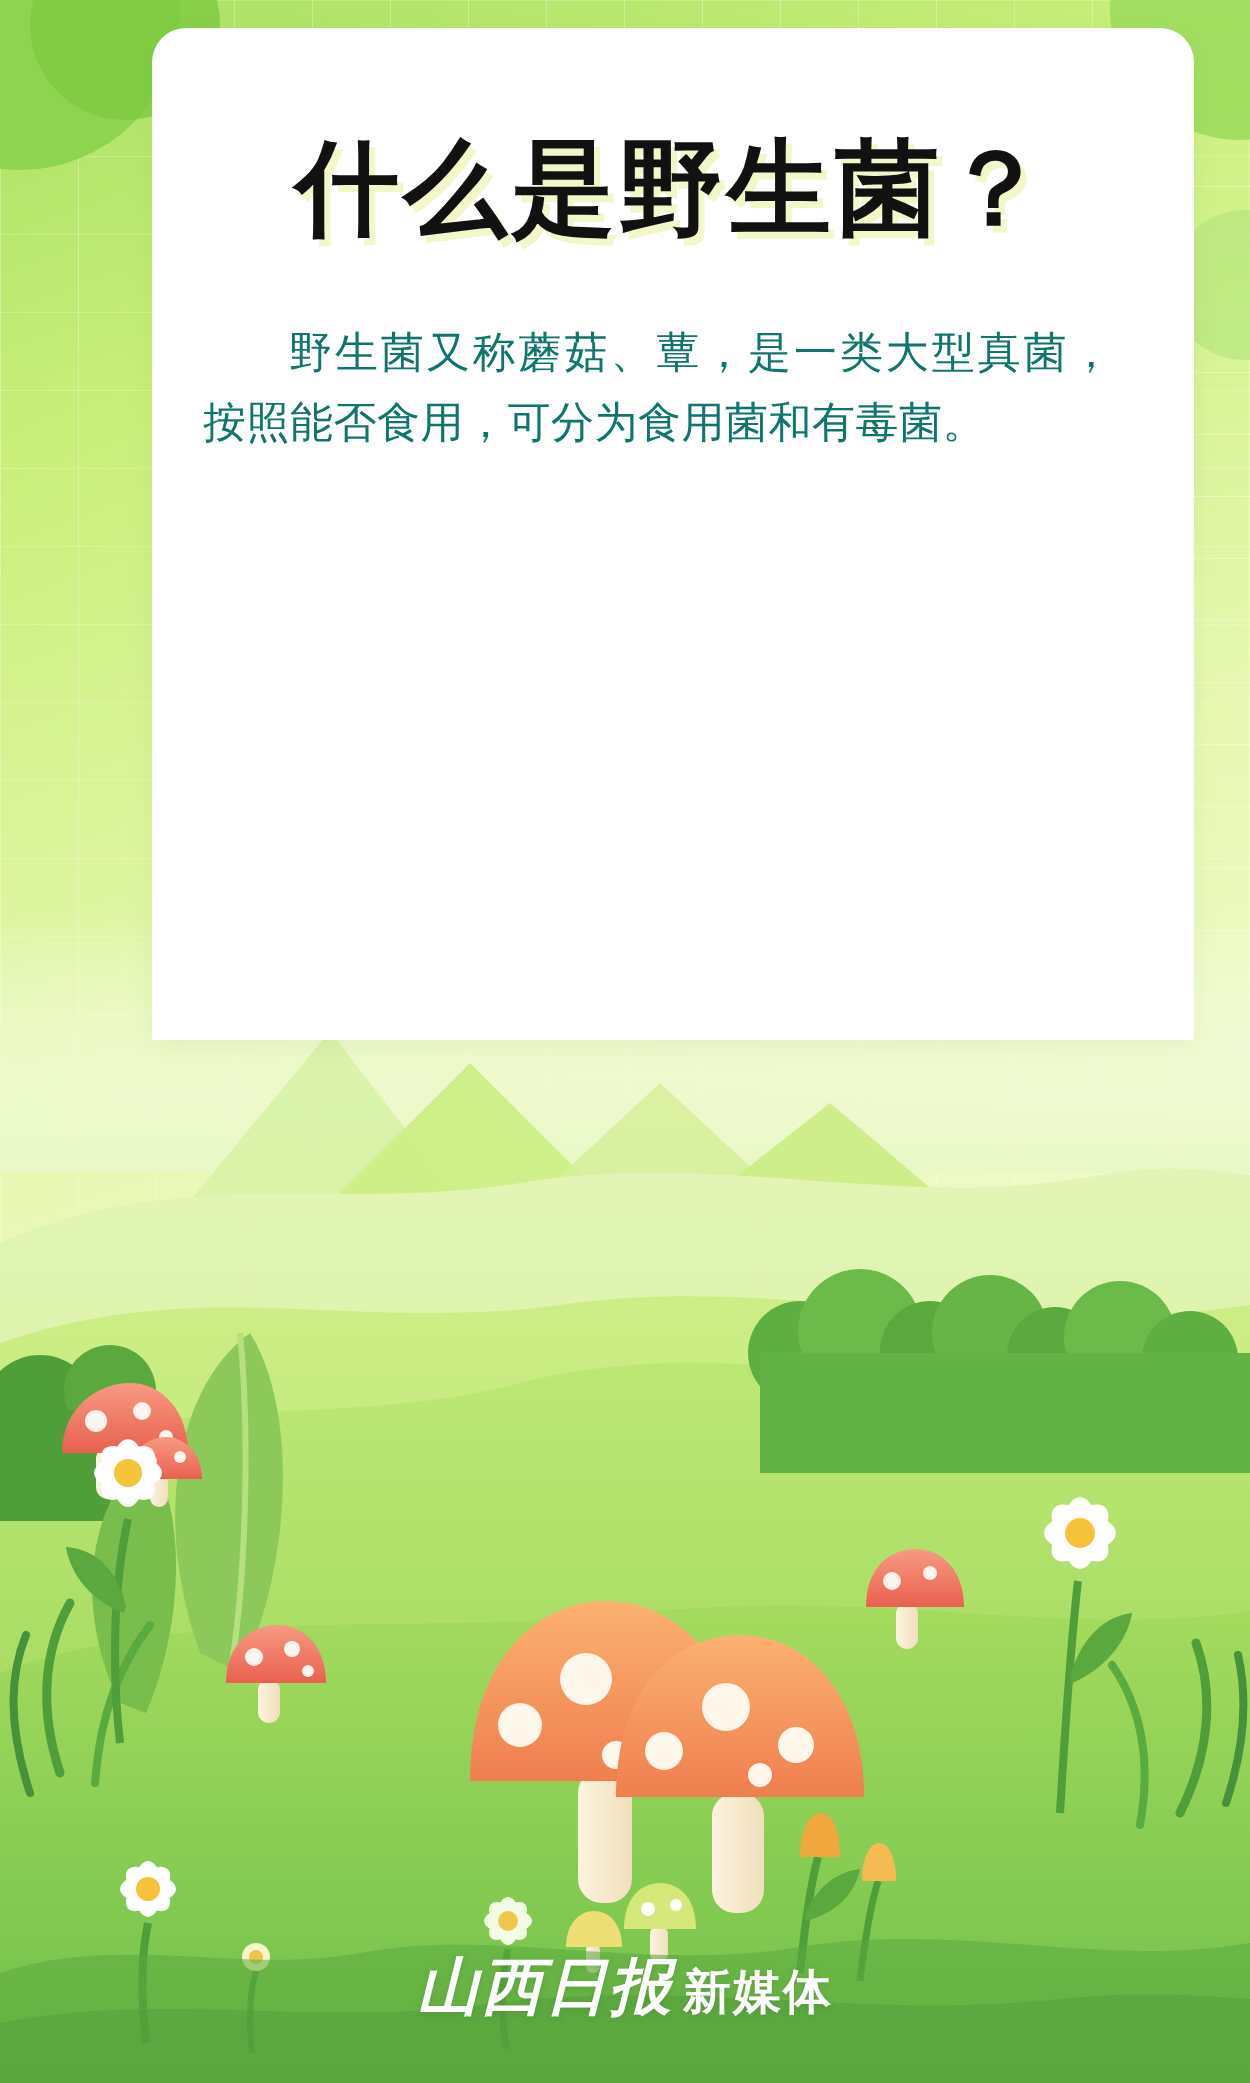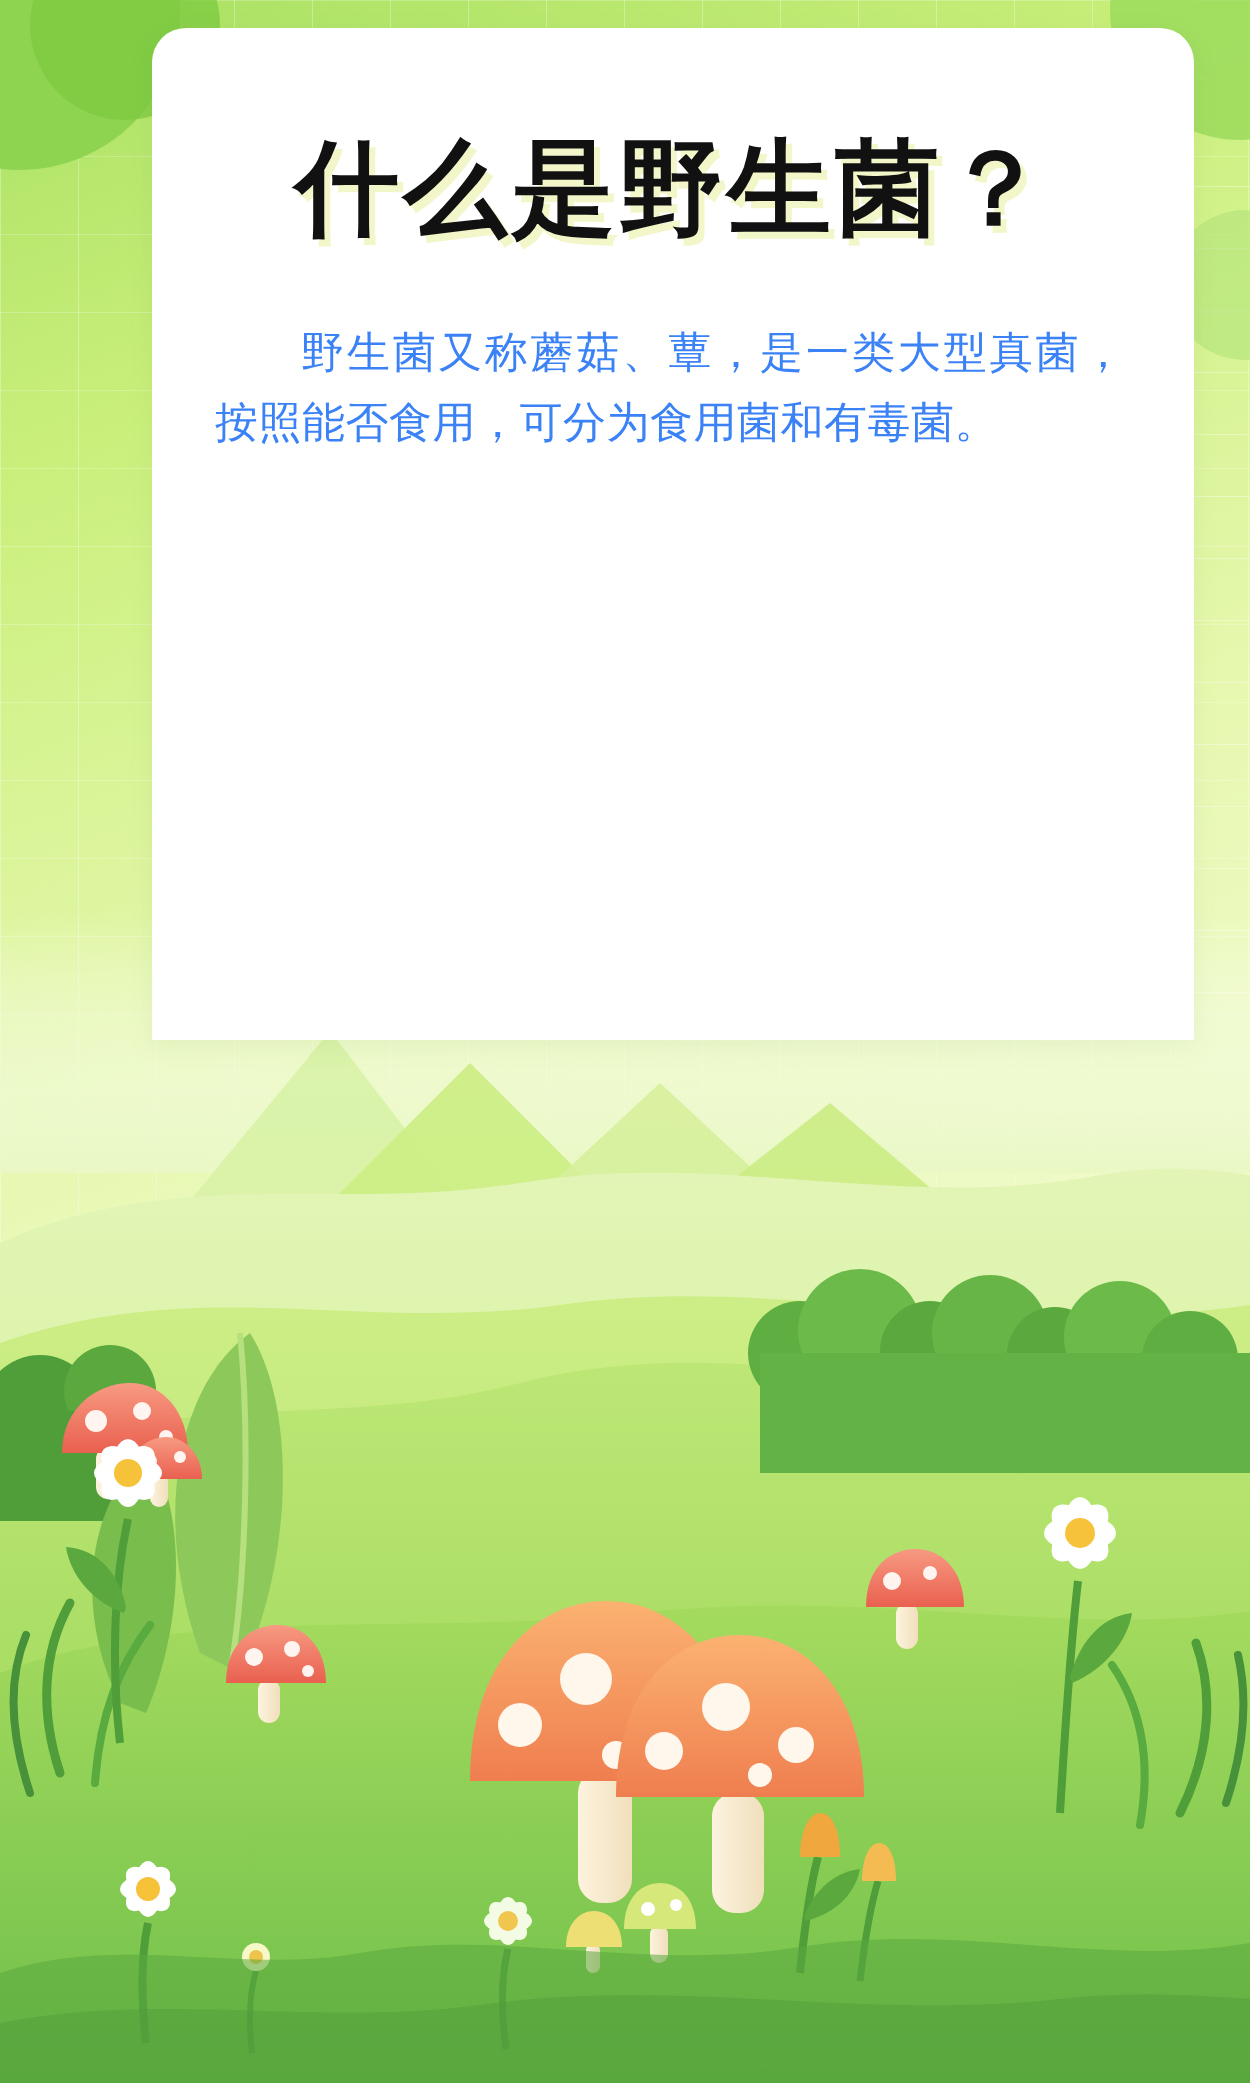--- a/index.html
+++ b/index.html
@@ -87,27 +87,27 @@
     font-weight: 700;
     font-size: 104px;
     letter-spacing: 4px;
     color: #111111;
     text-shadow: 6px 7px 0 #f2f6c8;
     white-space: nowrap;
   }
 
   .body-text {
     position: absolute;
-    left: 63px;
+    left: 51px;
     top: 290px;
     width: 910px;
     font-family: "DejaVu Sans", sans-serif;
     font-size: 43px;
     line-height: 1.62;
-    color: #3b82f6;
+    color: #0f766e;
     letter-spacing: 0.5px;
   }
   .body-text p {
     margin: 0 0 36px 0;
     text-indent: 2em;
     text-align: justify;
   }
   .body-text p:last-child { margin-bottom: 0; }
 
   
@@ -384,14 +384,20 @@
     </svg>
   </div>
 
   <div class="card">
     <div class="title">什么是野生菌？</div>
     <div class="body-text">
       <p>野生菌又称蘑菇、蕈，是一类大型真菌，按照能否食用，可分为食用菌和有毒菌。</p>
     </div>
   </div>
 
+  <div class="footer-logo">
+    <span class="footer-row">
+      <span class="brand">山西日报</span>
+      <span class="sub">新媒体</span>
+    </span>
+  </div>
 
 </div>
 
 </body></html>

